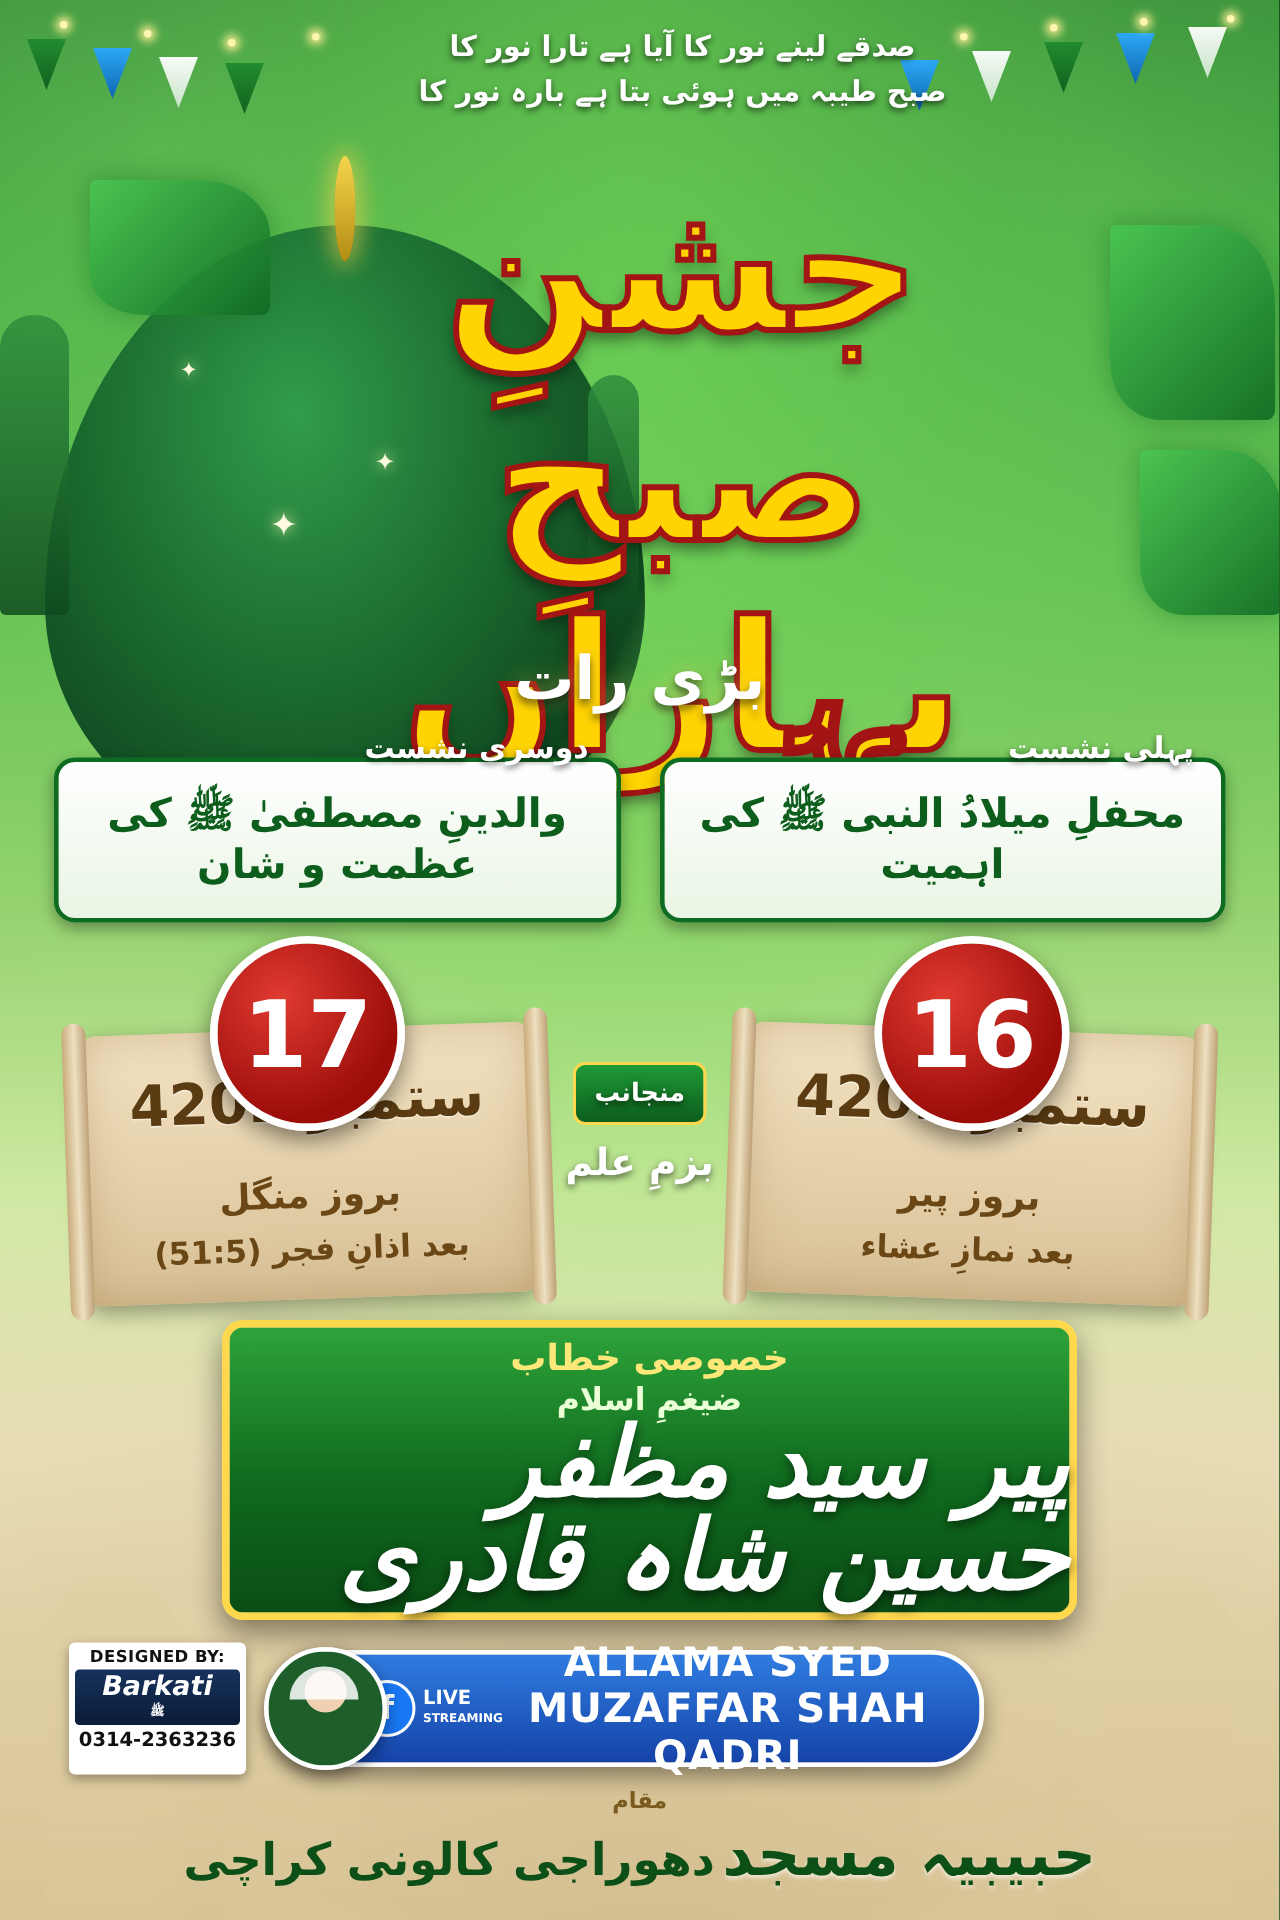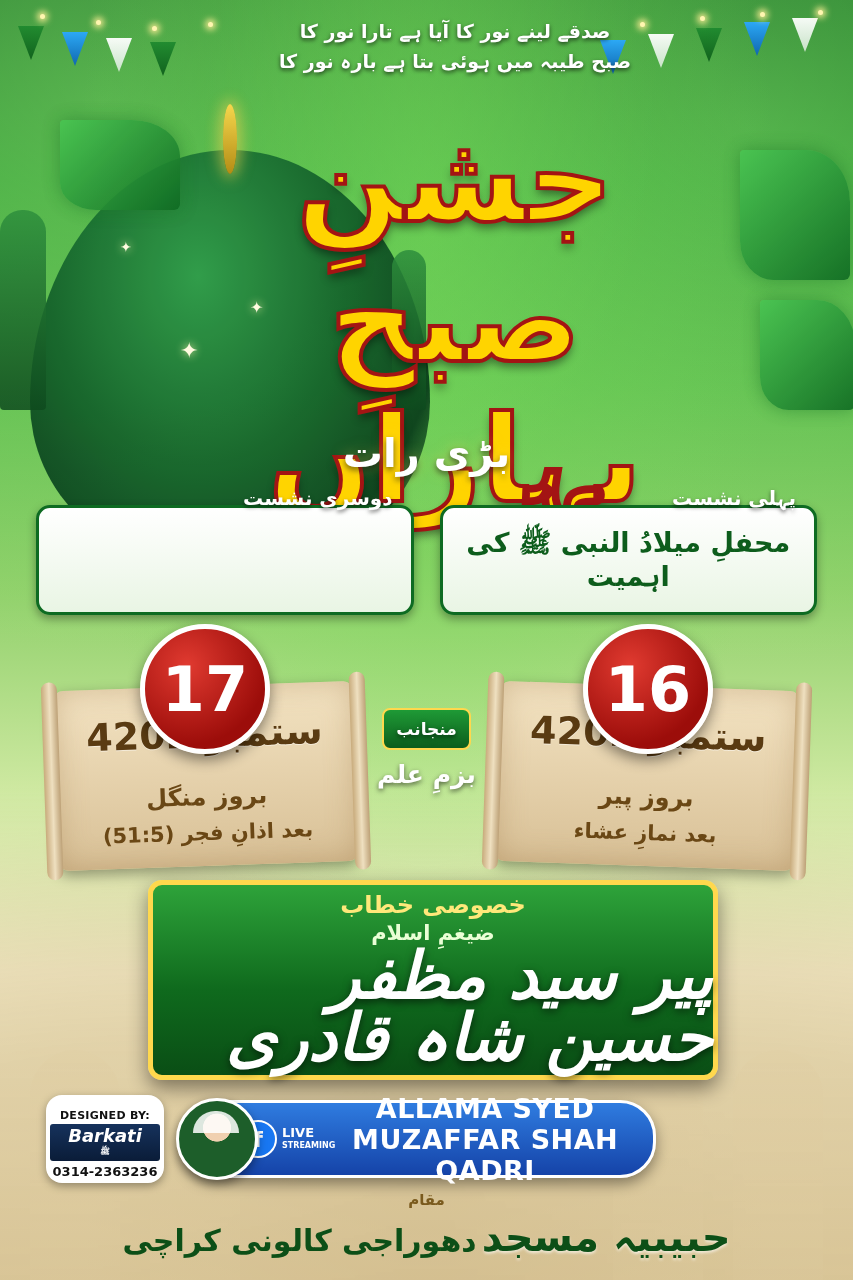--- a/index.html
+++ b/index.html
@@ -183,23 +183,23 @@
     color:#eaffd6;font-size:21px;font-weight:bold;margin-bottom:0;
   }
   .speaker .name{
     color:#ffffff;font-size:65px;font-weight:bold;line-height:62px;
     text-shadow:0 3px 8px rgba(0,0,0,.55);
     font-style:italic;
   }
   
   .designer{
     position:absolute;left:46px;top:1095px;width:118px;height:88px;
-    background:#ffffff;border-radius:16px;
+    background:#ffffff;border-radius:4px;
     box-shadow:0 3px 8px rgba(0,0,0,.35);
-    text-align:center;padding-top:14px;box-sizing:border-box;
+    text-align:center;padding-top:3px;box-sizing:border-box;
   }
   .designer .dtop{font-size:11px;font-weight:bold;color:#111;letter-spacing:.3px;}
   .designer .brand{
     background:linear-gradient(180deg,#16325c,#0a1c38);color:#fff;
     font-size:18px;font-weight:bold;font-style:italic;
     margin:2px 4px;border-radius:3px;padding:1px 0 3px;
   }
   .designer .brand small{display:block;font-size:8px;font-style:normal;}
   .designer .phone{font-size:13px;font-weight:bold;color:#111;margin-top:3px;}
   
@@ -301,20 +301,21 @@
 
   <div class="subtitle urdu">بڑی رات</div>
 
   <div class="sessions">
     <div class="session">
       <div class="label urdu">پہلی نشست</div>
       <div class="txt urdu">محفلِ میلادُ النبی ﷺ کی اہمیت</div>
     </div>
     <div class="session">
       <div class="label urdu">دوسری نشست</div>
+      <div class="txt urdu">والدینِ مصطفیٰ ﷺ کی عظمت و شان</div>
     </div>
   </div>
 
   <div class="scrolls">
 
     <div class="scroll right">
       <div class="month urdu">ستمبر 2024</div>
       <div class="sub urdu">بروز پیر</div>
       <div class="sub urdu" style="top:132px;font-size:21px;">بعد نمازِ عشاء</div>
     </div>

